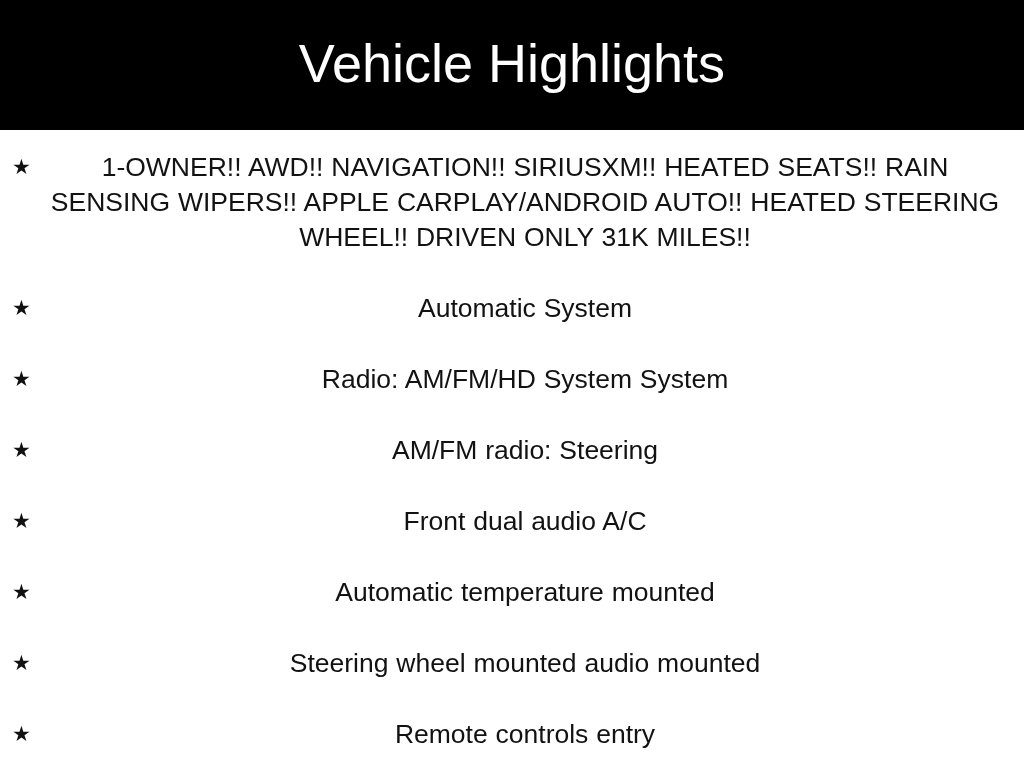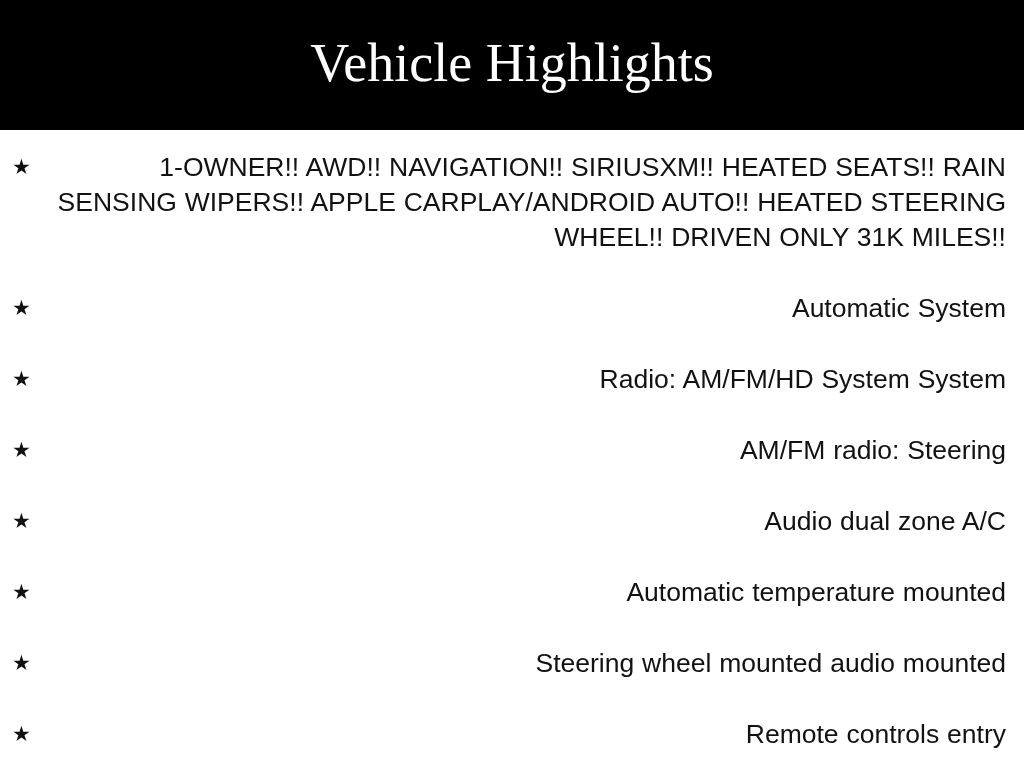--- a/index.html
+++ b/index.html
@@ -26,21 +26,21 @@
     top: 0;
     width: 1024px;
     height: 130px;
     background: #000000;
     display: flex;
     align-items: center;
     justify-content: center;
   }
   .header-title {
     color: #ffffff;
-    font-family: Liberation Serif, serif;
+    font-family: Liberation Sans, sans-serif;
     font-size: 54px;
     font-weight: 400;
     line-height: 1;
     letter-spacing: 0px;
     white-space: nowrap;
     padding-bottom: 4px;
   }
   .features-list {
     position: absolute;
     left: 0;
@@ -73,21 +73,21 @@
     font-family: "DejaVu Sans", sans-serif;
     user-select: none;
   }
   .feature-text {
     flex: 1 1 auto;
     color: #121212;
     font-family: "Liberation Sans", sans-serif;
     font-size: 26.5px;
     line-height: 35px;
     font-weight: 400;
-    text-align: right;
+    text-align: center;
     word-spacing: 0.5px;
   }
 </style>
 </head>
 <body>
 
 <div class="page">
 
   <div class="header-band">
     <div class="header-title">Vehicle Highlights</div>
@@ -110,21 +110,21 @@
       <span class="feature-text">Radio: AM/FM/HD System System</span>
     </li>
 
     <li class="feature-item spaced">
       <span class="bullet-star">★</span>
       <span class="feature-text">AM/FM radio: Steering</span>
     </li>
 
     <li class="feature-item spaced">
       <span class="bullet-star">★</span>
-      <span class="feature-text">Audio dual zone A/C</span>
+      <span class="feature-text">Front dual audio A/C</span>
     </li>
 
     <li class="feature-item spaced">
       <span class="bullet-star">★</span>
       <span class="feature-text">Automatic temperature mounted</span>
     </li>
 
     <li class="feature-item spaced">
       <span class="bullet-star">★</span>
       <span class="feature-text">Steering wheel mounted audio mounted</span>

